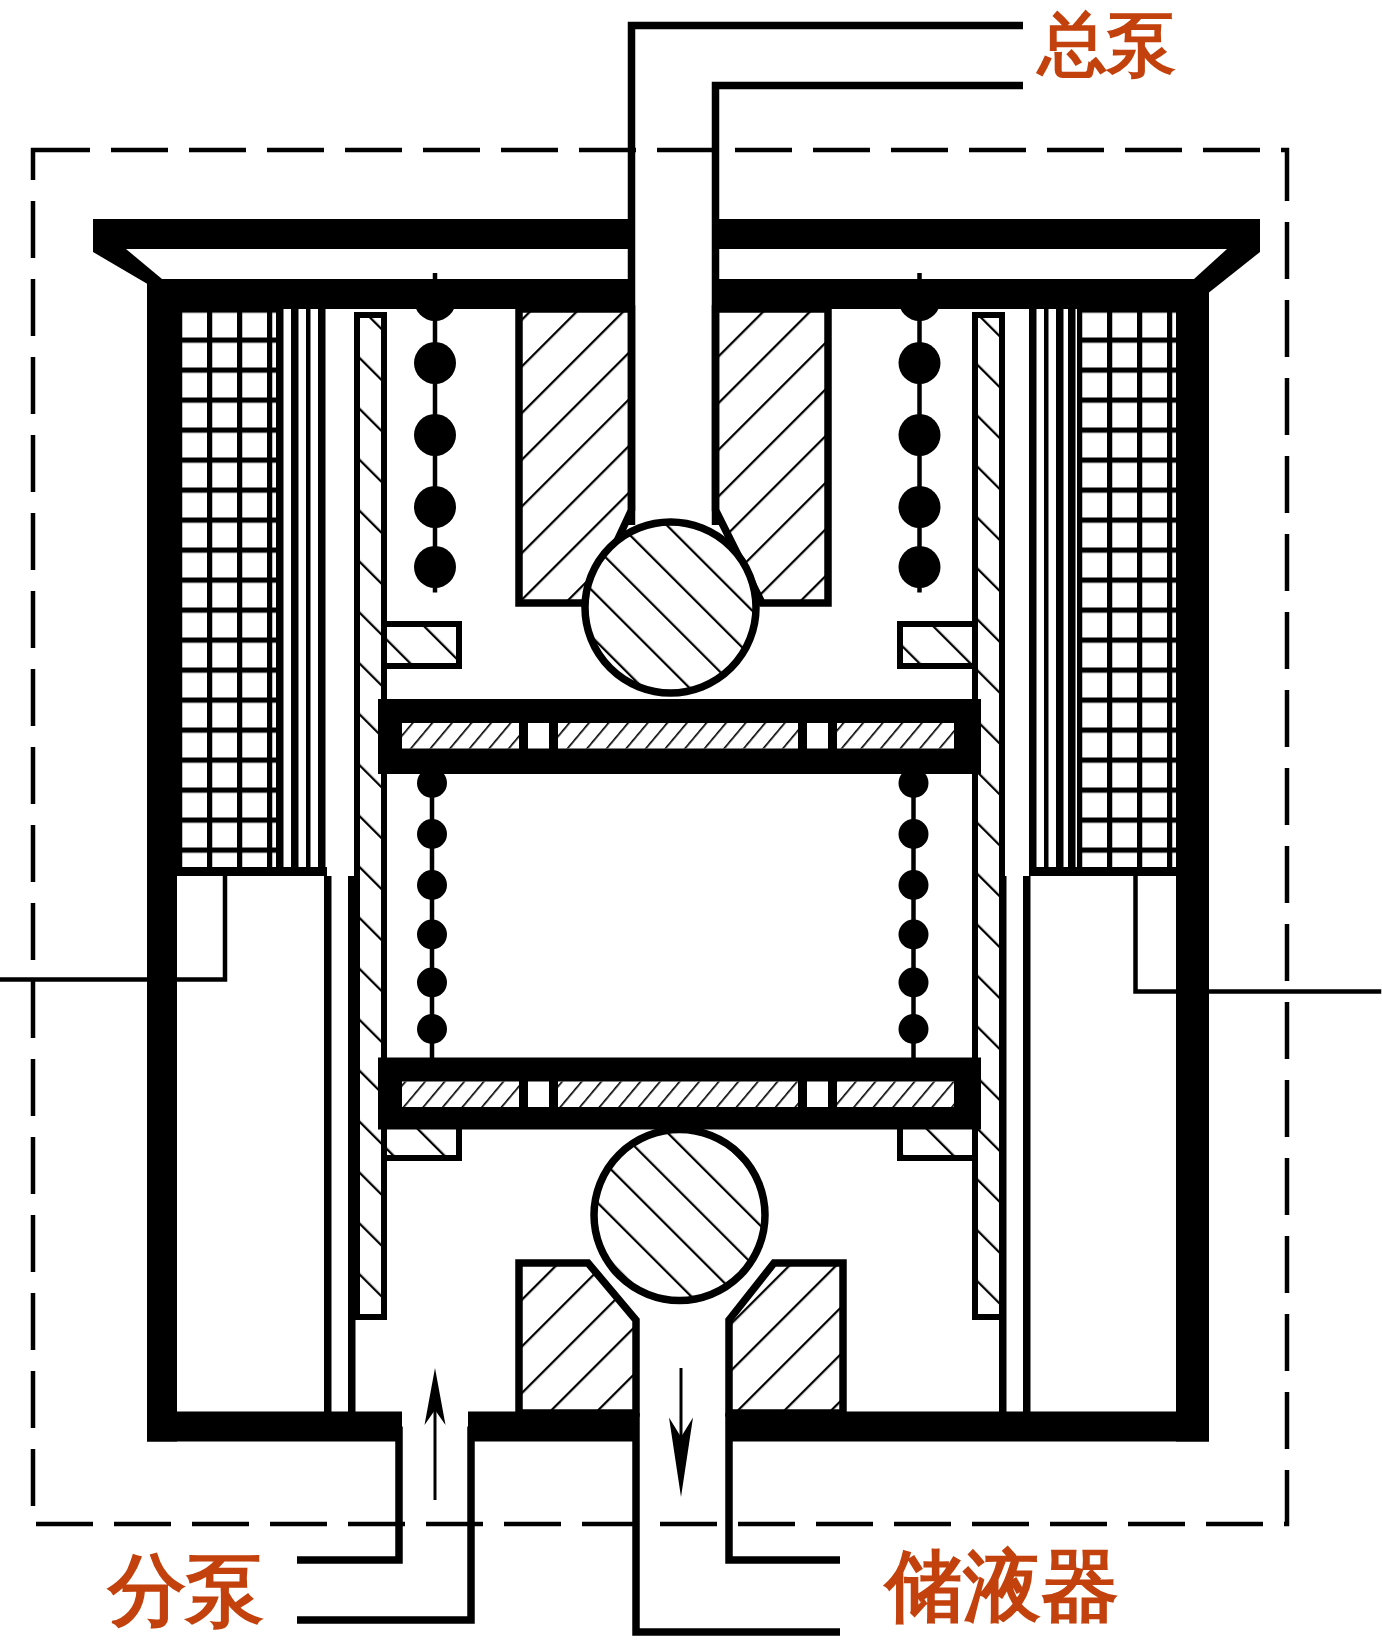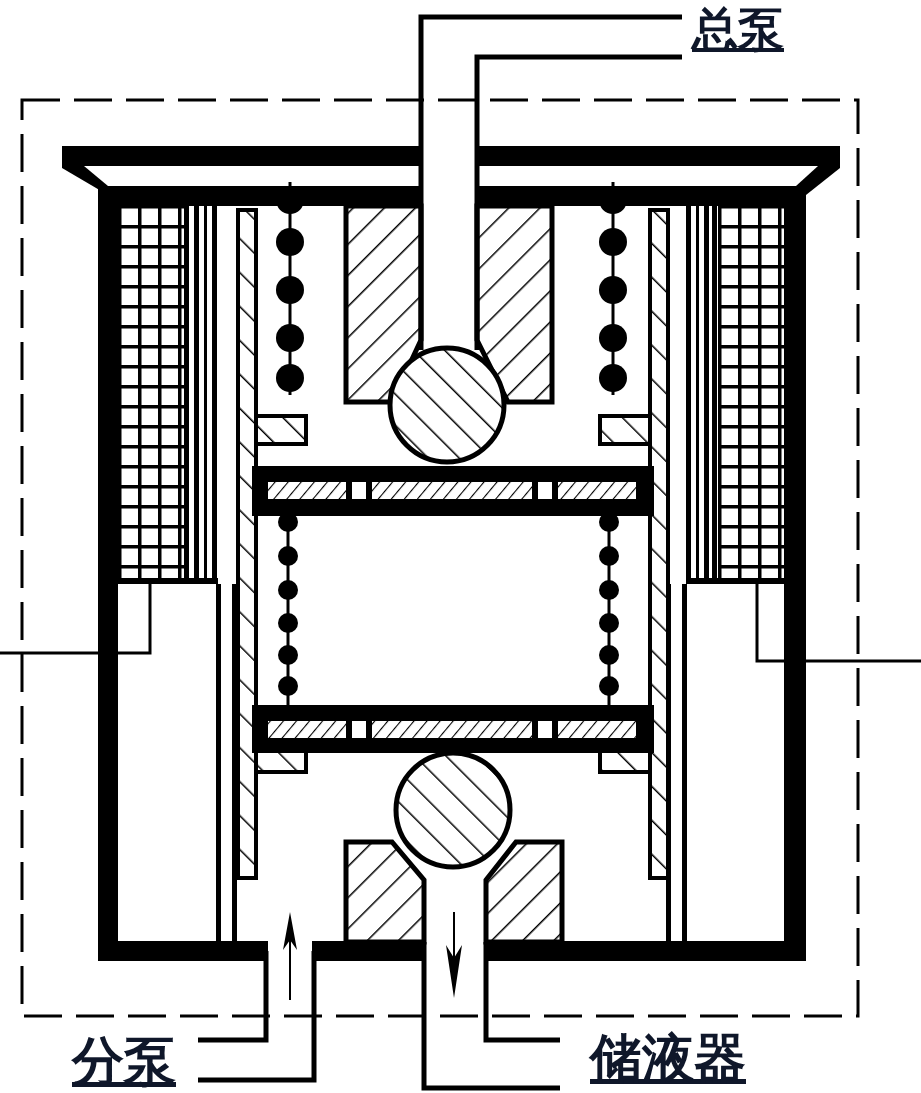--- a/index.html
+++ b/index.html
@@ -1,18 +1,18 @@
 <!DOCTYPE html>
 <html><head>
 <meta charset="utf-8">
 <style>
   html, body { margin:0; padding:0; background:#ffffff; }
   body { width:921px; height:1093px; position:relative; overflow:hidden; }
   #stage { position:absolute; left:0; top:0; width:921px; height:1093px; }
-  .label { position:absolute; font-family:"DejaVu Serif","Liberation Serif",serif; font-weight:bold; color:#0f172a; line-height:1; white-space:nowrap;text-decoration:underline; }
+  .label { position:absolute; font-family:"DejaVu Serif","Liberation Serif",serif; font-weight:bold; color:#c2410c; line-height:1; white-space:nowrap; }
   #lbl-master { left:692px; top:6px; font-size:46px; }
   #lbl-wheel { left:50px; top:1035px; font-size:52px;margin-left:22px; }
   #lbl-reservoir { left:590px; top:1032px; font-size:52px; }
 </style>
 </head>
 <body>
 
 <div id="stage">
 <svg width="921" height="1093" viewBox="0 0 921 1093" xmlns="http://www.w3.org/2000/svg">
   <defs>

